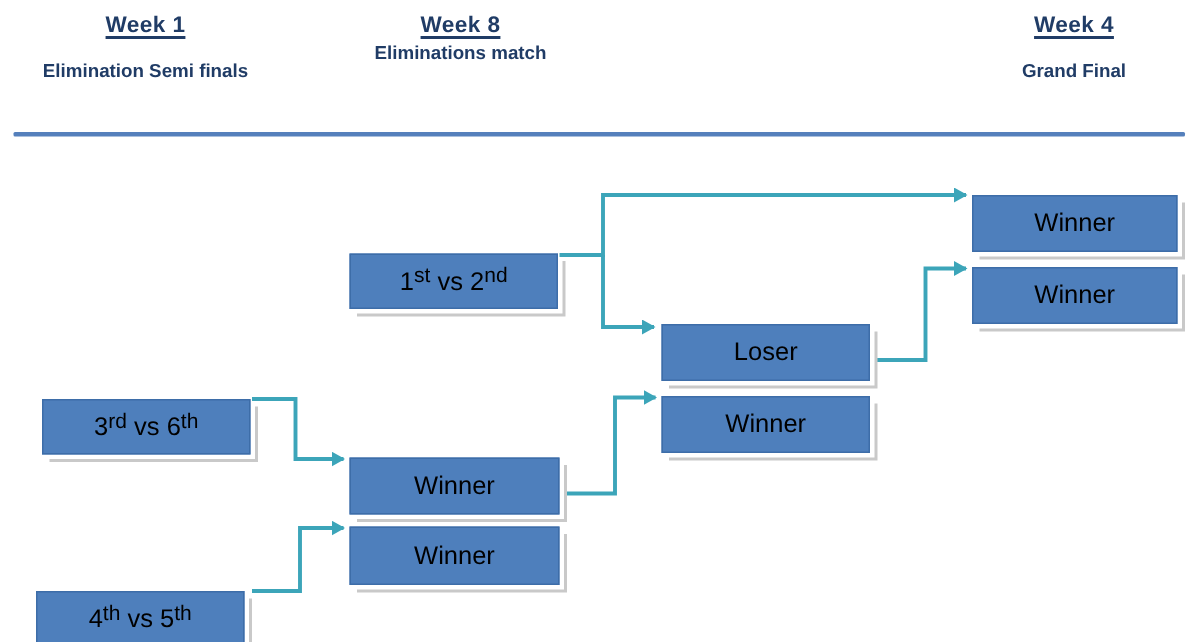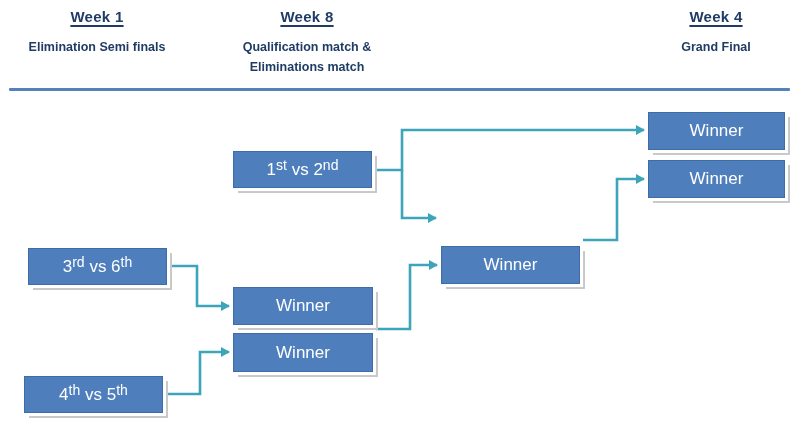--- a/index.html
+++ b/index.html
@@ -49,22 +49,23 @@
   
   .node {
     position: absolute;
     box-sizing: border-box;
     background: var(--box-fill, #4E7FBC);
     border: 1.5px solid var(--box-border, #3D6DA8);
     box-shadow: 3px 3px 0 0 #ffffff, 5px 5px 0 0 #c9c9c9;
     display: flex;
     align-items: center;
     justify-content: center;
-    color: #ffffff;
+    color: #000000;
     font-size: 17px;
+    margin-top: 18px;
   }
   .node .lbl { white-space: pre; }
   .node sup {
     font-size: 14px;
     line-height: 0;
     position: relative;
     top: -5px;
     vertical-align: baseline;
   }
 
@@ -86,21 +87,20 @@
 
 <div class="canvas">
 
   <div class="col-header" style="left:-3px;">
     <div class="week-title">Week 1</div>
     <div class="week-sub first">Elimination Semi finals</div>
     <div class="week-sub"></div>
   </div>
   <div class="col-header" style="left:207px;">
     <div class="week-title">Week 8</div>
-    <div class="week-sub first">Qualification match &amp;</div>
     <div class="week-sub">Eliminations match</div>
   </div>
   <div class="col-header" style="left:616px;">
     <div class="week-title">Week 4</div>
     <div class="week-sub first">Grand Final</div>
     <div class="week-sub"></div>
   </div>
 
   <div class="divider"></div>
 
@@ -128,20 +128,23 @@
   <div class="node" style="left:233px; top:151px; width:139px; height:37px;">
     <span class="lbl"><span>1</span><sup>st</sup><span> vs </span><span>2</span><sup>nd</sup></span>
   </div>
   <div class="node" style="left:233px; top:287px; width:140px; height:38px;">
     <span class="lbl">Winner</span>
   </div>
   <div class="node" style="left:233px; top:333px; width:140px; height:39px;">
     <span class="lbl">Winner</span>
   </div>
 
+  <div class="node" style="left:441px; top:198px; width:139px; height:38px;">
+    <span class="lbl">Loser</span>
+  </div>
   <div class="node" style="left:441px; top:246px; width:139px; height:38px;">
     <span class="lbl">Winner</span>
   </div>
 
   <div class="node" style="left:648px; top:112px; width:137px; height:38px;">
     <span class="lbl">Winner</span>
   </div>
   <div class="node" style="left:648px; top:160px; width:137px; height:38px;">
     <span class="lbl">Winner</span>
   </div>

